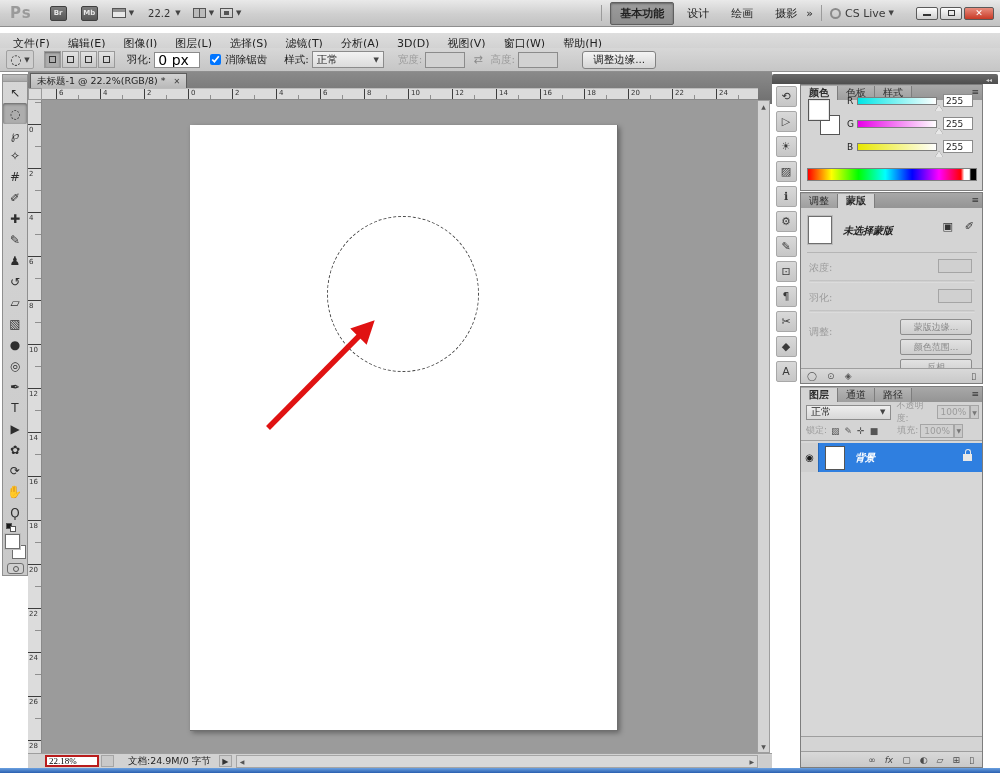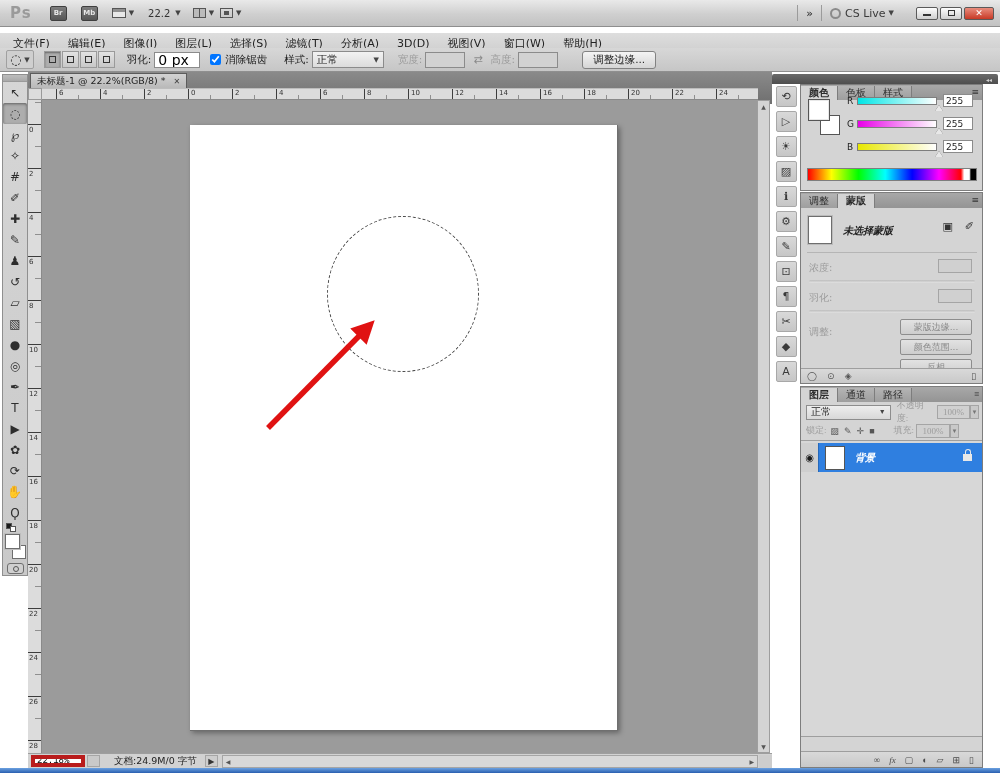--- a/index.html
+++ b/index.html
@@ -115,22 +115,22 @@
     border:1.6px dashed #4a4a4a; border-radius:50%; }
   #arrow-svg { position:absolute; left:65px; top:185px; width:130px; height:130px; }
 
   #vscroll { position:absolute; left:757px; top:100px; width:13px; height:653px; background:#d4d4d4; border:1px solid #9e9e9e;
     display:flex; flex-direction:column; justify-content:space-between; align-items:center; }
   #vscroll span { font-size:6px; color:#555; padding:2px 0; }
 
   
   #statusbar { position:absolute; left:28px; top:753px; width:744px; height:15px; background:#d2d2d2;
     border-top:1px solid #9e9e9e; display:flex; align-items:center; }
-  #status-zoom { width:54px; height:12px; margin-left:3px; border:4px solid #b91c1c; background:#fff; font-size:9px;
-    padding:0 2px; font-family:Liberation Mono, monospace; }
+  #status-zoom { width:54px; height:12px; margin-left:17px; border:2px solid #b91c1c; background:#fff; font-size:9px;
+    padding:0 2px; font-family:Liberation Serif, serif; }
   .status-mini { width:13px; height:12px; border:1px solid #a5a5a5; background:#c9c9c9; margin-left:2px; }
   #doc-info { font-size:9.5px; color:#222; margin:0 8px 0 14px; }
   .flyout { font-size:8px; color:#333; border:1px solid #a5a5a5; background:#cdcdcd; height:12px; width:13px;
     display:flex; align-items:center; justify-content:center; }
   #hscroll { flex:1; height:13px; margin:0 1px 0 4px; background:#d8d8d8; border:1px solid #a5a5a5;
     display:flex; align-items:center; justify-content:space-between; }
   #hscroll span { font-size:6px; color:#555; padding:0 3px; }
   #scroll-corner { width:13px; height:13px; background:#cdcdcd; }
 
   
@@ -180,21 +180,21 @@
   .mrow-box { position:absolute; right:10px; width:34px; height:14px; border:1px solid #a5a5a5; background:#d0d0d0; }
   .mslider { position:absolute; left:8px; width:166px; height:3px; background:linear-gradient(#bdbdbd,#e2e2e2); border-radius:2px; }
   .mask-btn { position:absolute; right:10px; width:72px; height:16px; border:1px solid #8d8d8d; border-radius:2px;
     background:linear-gradient(#e2e2e2,#cdcdcd); font-size:9px; color:#8a8a8a; display:flex; align-items:center; justify-content:center; }
   #panel-masks .footer { position:absolute; left:0; right:0; bottom:0; height:15px; border-top:1px solid #9e9e9e;
     background:linear-gradient(#d9d9d9,#c9c9c9); display:flex; align-items:center; padding:0 6px; gap:10px;
     font-size:9px; color:#555; }
   #panel-masks .footer .spacer { flex:1; }
 
   
-  #panel-layers { top:386px; height:382px;font-family:Liberation Serif, serif; }
+  #panel-layers { top:386px; height:382px; }
   .blend-row { position:absolute; left:5px; top:17px; width:173px; height:16px; display:flex; align-items:center; }
   .blend-select { width:86px; height:15px; border:1px solid #8d8d8d; background:linear-gradient(#eee,#d8d8d8);
     display:flex; align-items:center; justify-content:space-between; padding:0 4px; font-size:10px; }
   .opac-label { font-size:9px; color:#9c9c9c; margin-left:6px; }
   .opac-box { width:34px; height:14px; border:1px solid #a5a5a5; background:#d0d0d0; font-size:9px; color:#9c9c9c;
     display:flex; align-items:center; justify-content:center; margin-left:2px; }
   .opac-caret { width:9px; height:14px; border:1px solid #a5a5a5; background:#c9c9c9; font-size:6px; color:#777;
     display:flex; align-items:center; justify-content:center; }
   .lock-row { position:absolute; left:5px; top:36px; width:173px; height:15px; display:flex; align-items:center; }
   .lock-row .lk { font-size:9px; color:#9c9c9c; margin-right:4px; }
@@ -236,20 +236,27 @@
     <span class="tb-ico" style="margin-left:12px;">
         <i class="grid-shape"></i>
         <span class="caret">▼</span>
       </span>
     <span class="tb-ico">
         <i class="screen-shape"></i>
         <span class="caret">▼</span>
       </span>
     <span style="flex:1;"></span>
     <span class="tb-sep"></span>
+    <span id="workspaces">
+
+    <span class="ws-btn active"><span>基本功能</span></span>
+        <span class="ws-btn"><span>设计</span></span>
+        <span class="ws-btn"><span>绘画</span></span>
+        <span class="ws-btn"><span>摄影</span></span>
+      </span>
     <span class="ws-btn">»</span>
     <span class="tb-sep"></span>
     <span class="tb-ico">
         <i class="cs-ring"></i>
         <span>CS Live</span>
         <span class="caret">▼</span>
       </span>
     <span id="winbtns">
       <span class="wbtn">
           <i class="minbar"></i>

